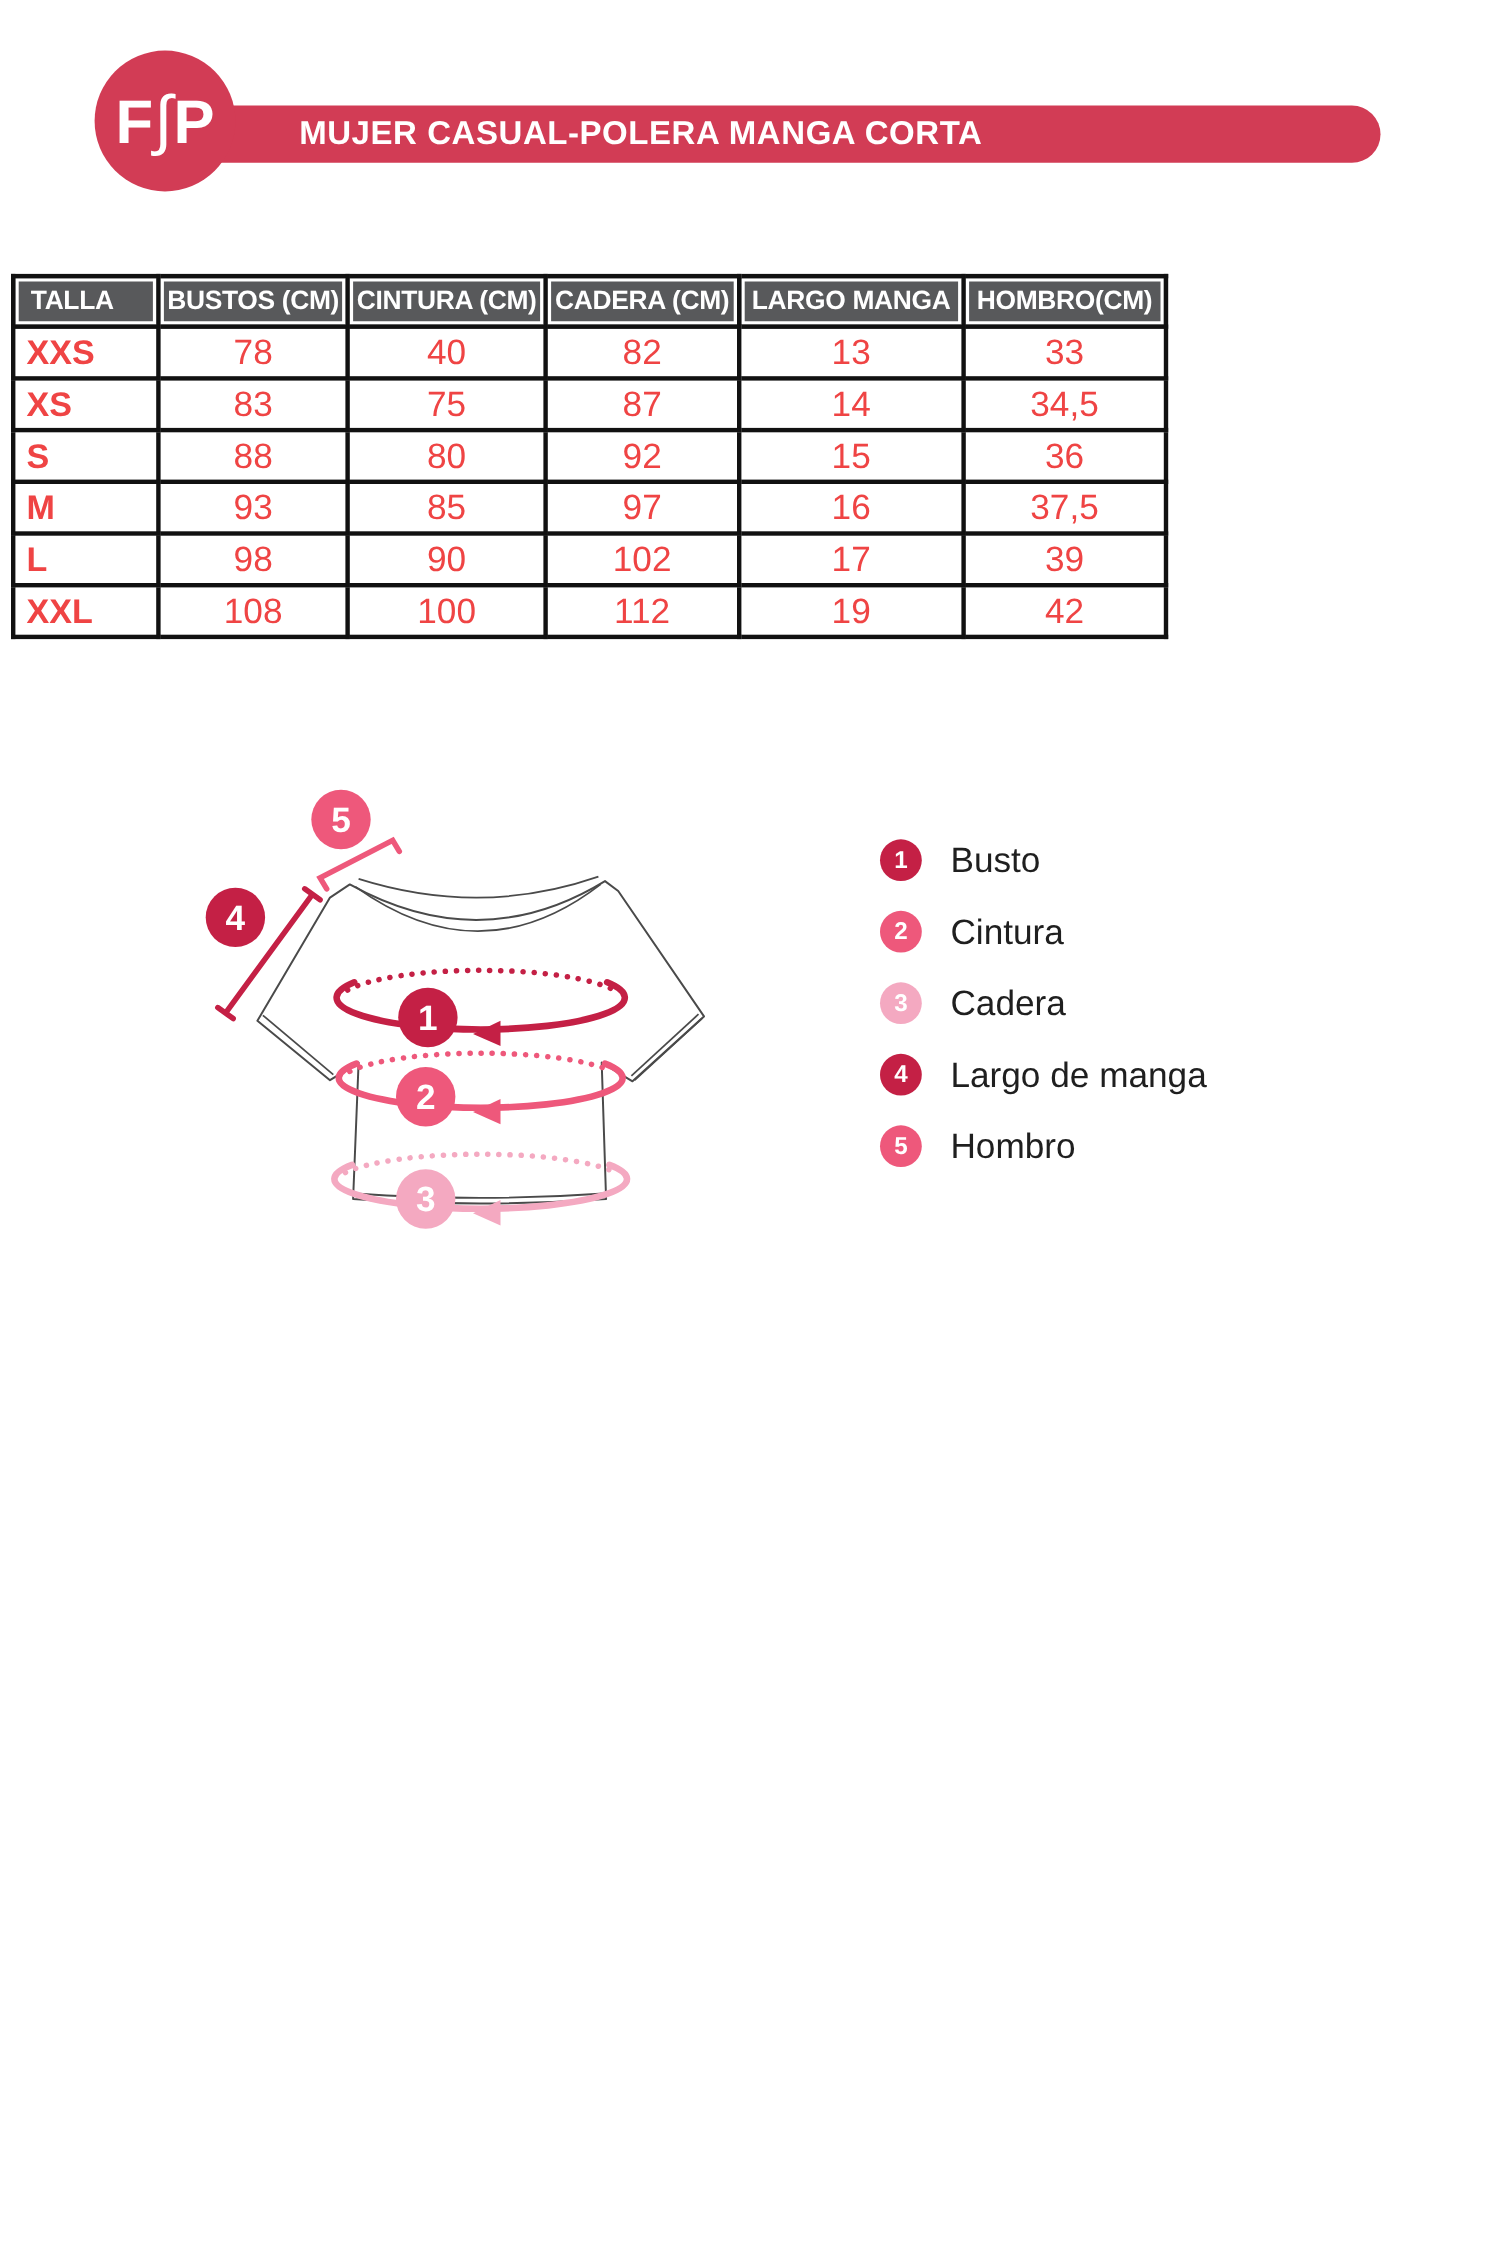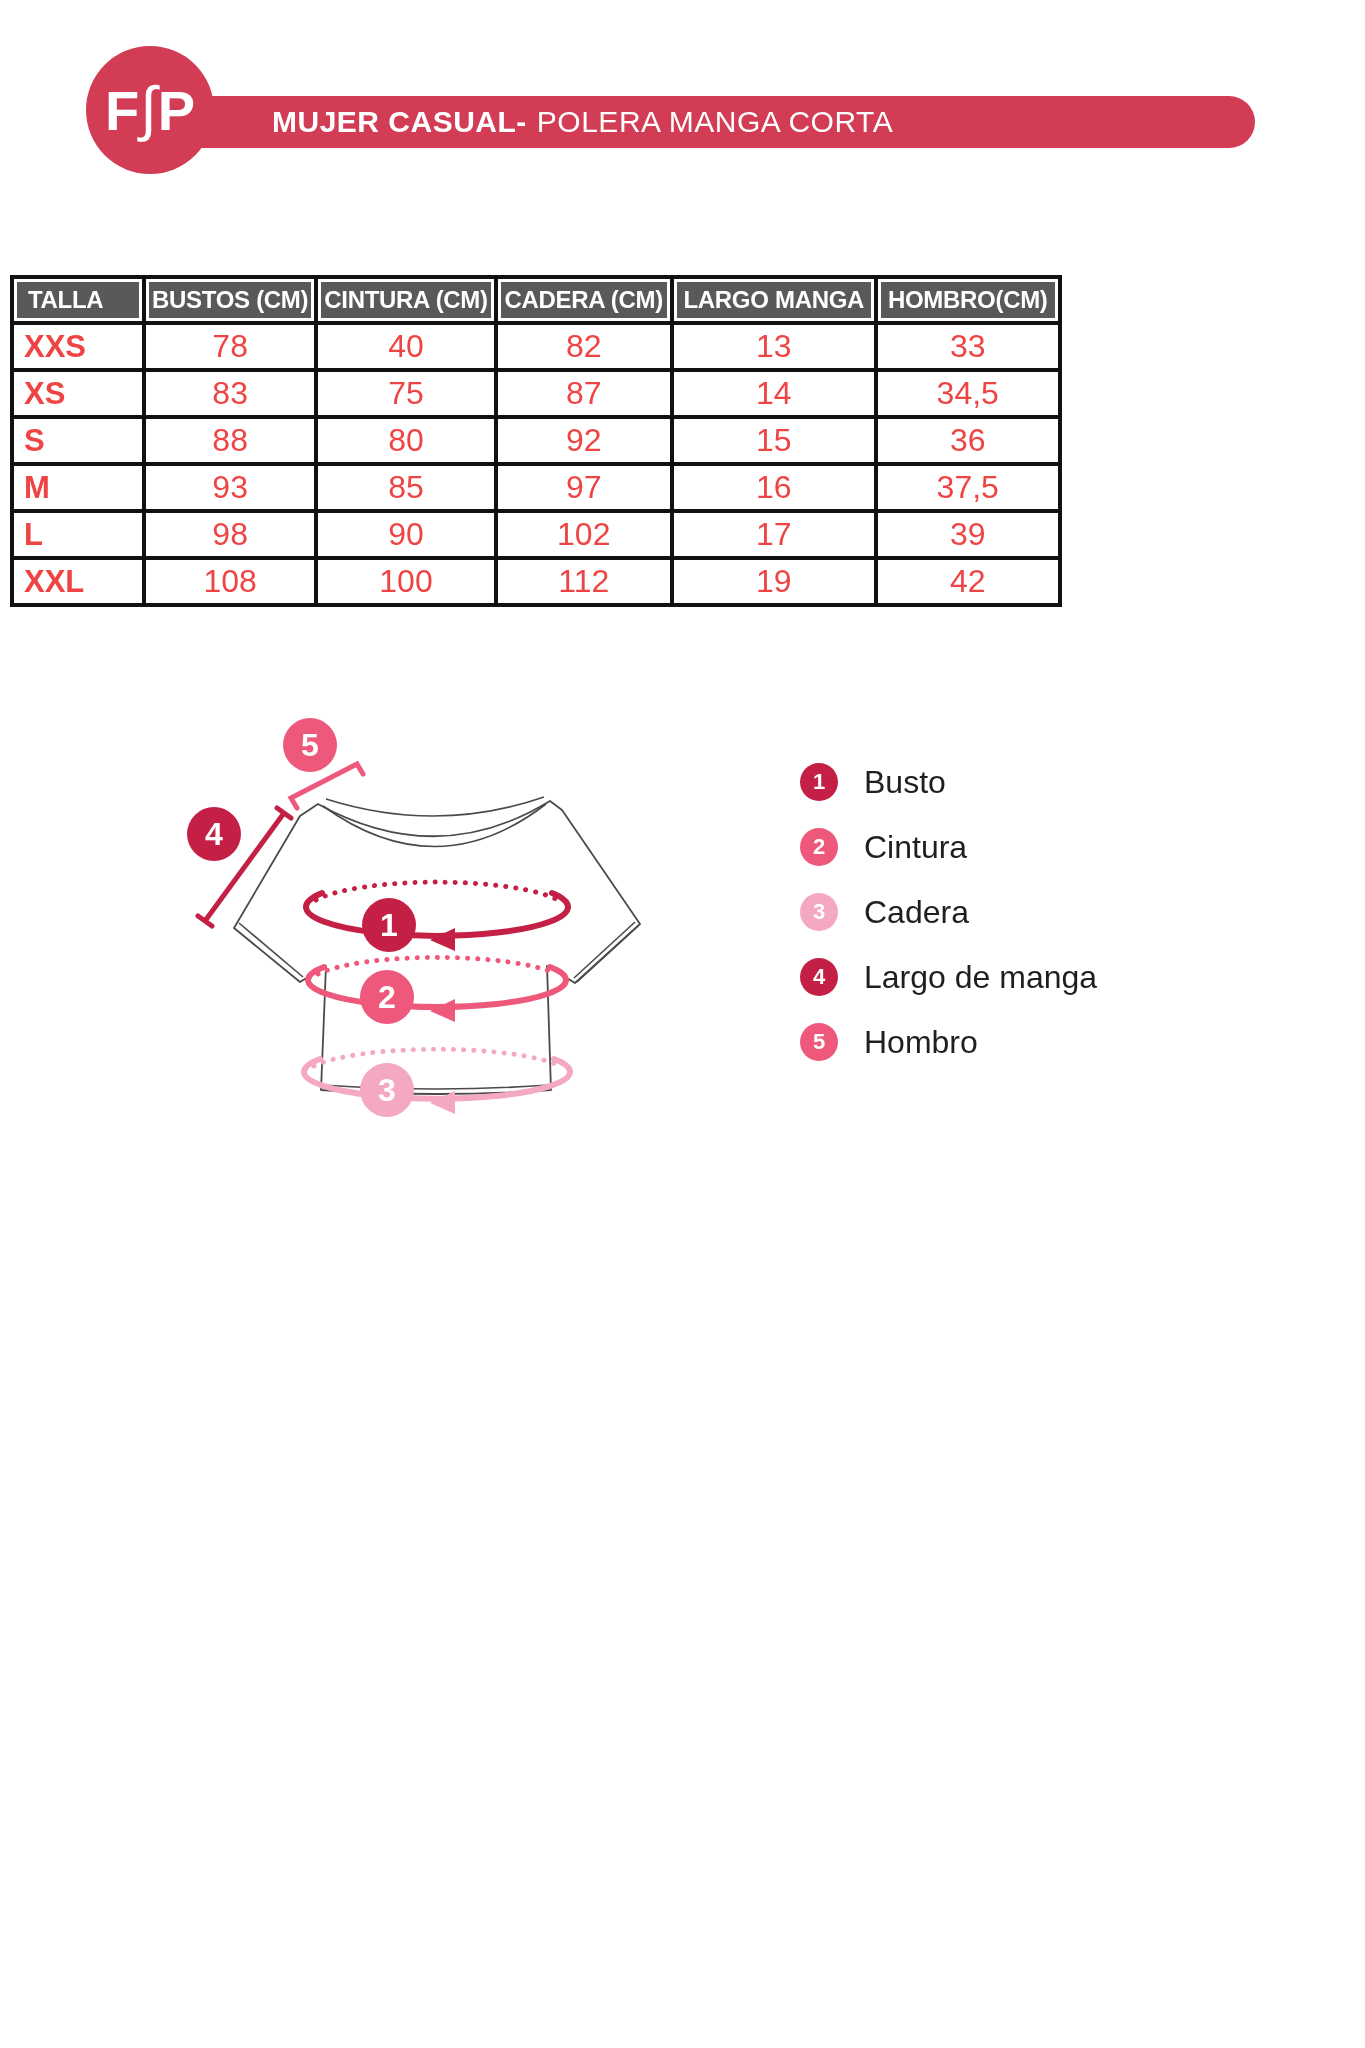--- a/index.html
+++ b/index.html
@@ -16,33 +16,33 @@
     width:1105px;height:52px;
     background:var(--brand);
     border-radius:0 26px 26px 0;
   }
   .banner-title{
     padding-left:122px;line-height:52px;
     color:#ffffff;font-size:30px;letter-spacing:.5px;
     white-space:nowrap;
   }
   .banner-title .t-bold{font-weight:700;text-align:center;}
-  .banner-title .t-reg{font-weight:400;margin-left:10px;}
+  .banner-title .t-reg{font-weight:700;}
   .logo-circle{
     position:absolute;left:86px;top:46px;
     width:128px;height:128px;border-radius:50%;
     background:var(--brand);
     display:flex;align-items:center;justify-content:center;
     color:#fff;
   }
   .logo-circle .lf,.logo-circle .lp{font-size:56px;font-weight:700;}
   .logo-circle .lsq{font-size:60px;font-weight:400;margin:0 1px;transform:translateY(-2px);}
   
   .size-table{
-    position:absolute;left:10px;top:275px;
+    position:absolute;left:10px;top:249px;
     border-collapse:collapse;table-layout:fixed;
   }
   .size-table th,.size-table td{
     border:4px solid #111111;
     padding:0 6px;overflow:hidden;white-space:nowrap;
   }
   .size-table th{
     background:var(--header-bg);color:#ffffff;
     box-shadow:inset 0 0 0 3px #ffffff;
     font-size:24px;font-weight:700;letter-spacing:-0.3px;

